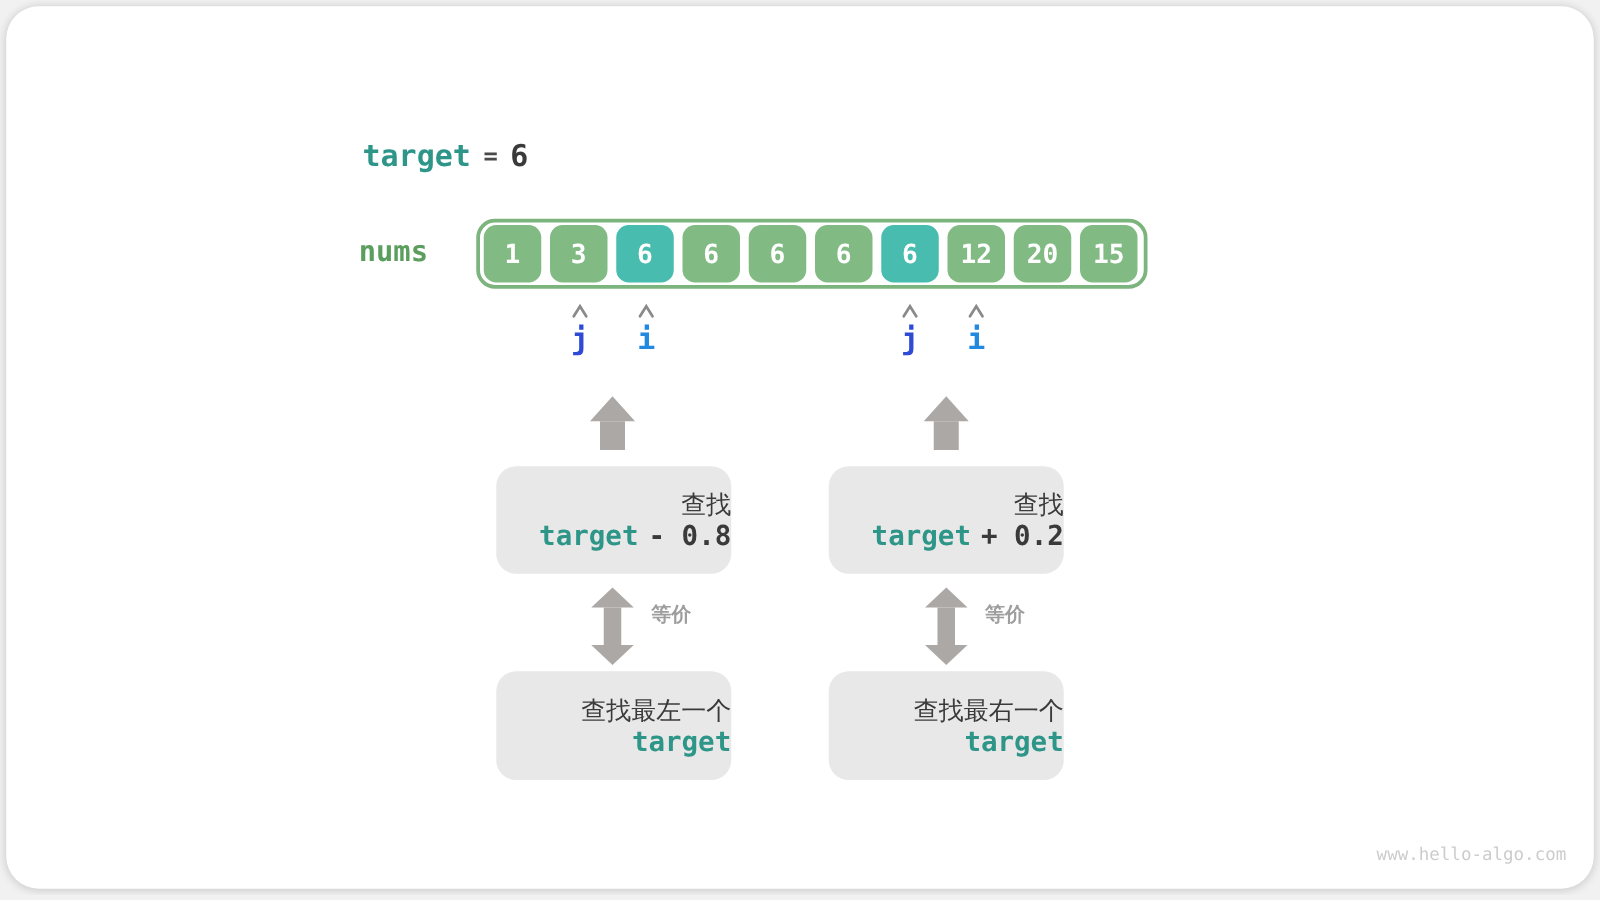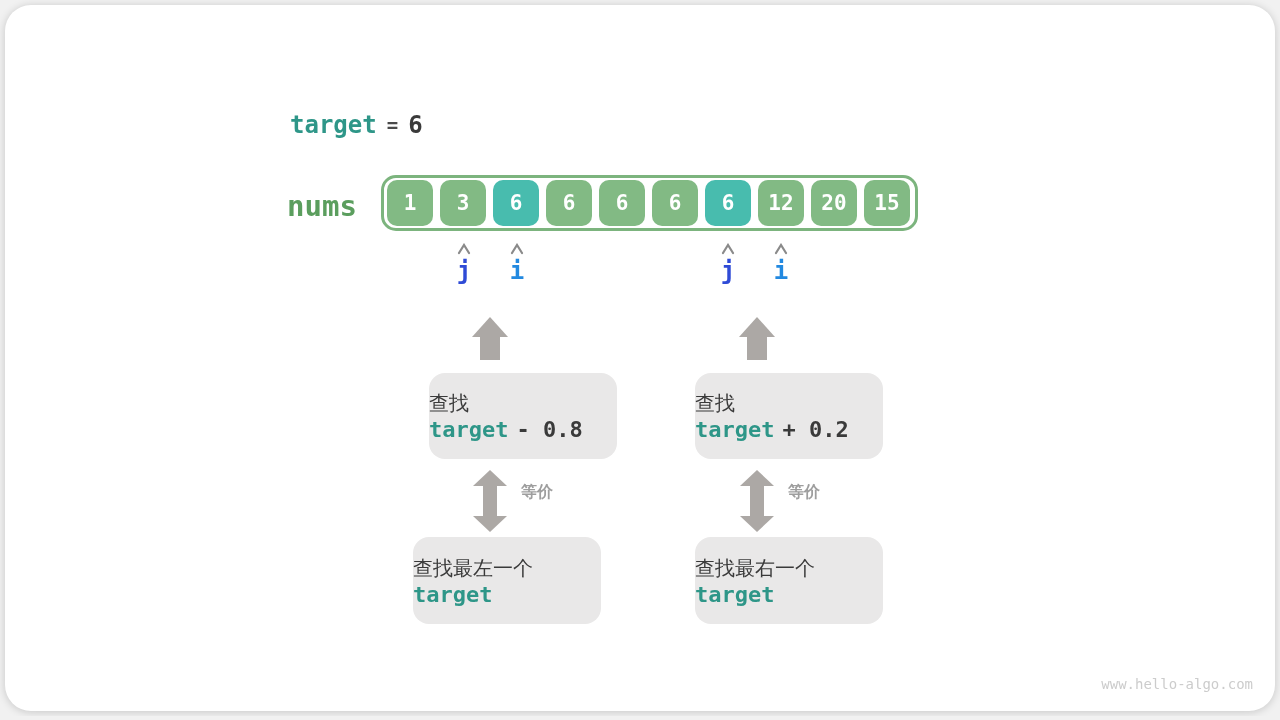--- a/index.html
+++ b/index.html
@@ -15,21 +15,21 @@
   .card { position:absolute; inset:5px; background:var(--card_bg); border-radius:26px;
           box-shadow:0 1px 8px rgba(0,0,0,0.18); }
   .mono { font-family:"DejaVu Sans Mono", "Liberation Mono", monospace; }
 
   .target-line { position:absolute; left:290px; top:111px; font-size:24px; font-weight:bold;
                  display:flex; align-items:center; gap:10px; }
   .target-kw { color:var(--teal_text); }
   .target-eq { color:#4a4a4a; font-size:19px; font-weight:600; }
   .target-val { color:var(--dark_text); }
 
-  .nums-label { position:absolute; left:287px; top:189px; font-size:29px; font-weight:bold;
+  .nums-label { position:absolute; left:287px; top:189px; font-size:23px; font-weight:bold;
                 color:var(--green_label); }
 
   .array { position:absolute; left:381px; top:175px; width:537px; height:56px;
            background:#fff; border:3px solid var(--green_border); border-radius:15px;
            padding:3px; display:flex; gap:7px; align-items:center; }
   .cell { width:46px; height:46px; border-radius:10px; background:var(--green_box);
           color:#fff; font-size:21px; font-weight:bold; display:flex; align-items:center;
           justify-content:center; font-family:"DejaVu Sans Mono","Liberation Mono",monospace; }
   .cell.hl { background:var(--teal_box); }
 
@@ -39,21 +39,21 @@
                   font-family:"DejaVu Sans Mono","Liberation Mono",monospace; }
   .pointer.p-j .lbl { color:var(--blue_j); }
   .pointer.p-i .lbl { color:var(--blue_i); }
 
   .up-arrow { position:absolute; top:317px; width:36px; }
   .up-arrow .head { width:0; height:0; border-left:18px solid transparent;
                     border-right:18px solid transparent; border-bottom:20px solid var(--arrow_gray); }
   .up-arrow .stem { width:20px; height:23px; background:var(--arrow_gray); margin:0 auto; }
 
   .gbox { position:absolute; width:188px; background:var(--box_gray); border-radius:16px;
-          display:flex; flex-direction:column; align-items:flex-start; justify-content:center; gap:0;margin-left:32px; }
+          display:flex; flex-direction:column; align-items:flex-end; justify-content:center; gap:0; }
   .gbox .cjk { font-size:20px; color:var(--dark_text); }
   .gbox .code-line { font-size:22px; font-weight:bold; display:flex; gap:8px;
                      font-family:"DejaVu Sans Mono","Liberation Mono",monospace; }
   .gbox .code-line .kw { color:var(--teal_text); }
   .gbox .code-line .op { color:var(--dark_text); }
   .search-box { top:373px; height:86px; }
   .result-box { top:537px; height:87px; }
 
   .dbl-arrow { position:absolute; top:470px; width:34px; height:62px;
                display:flex; flex-direction:column; align-items:center; }
@@ -153,21 +153,21 @@
       <div class="head-down"></div>
   </div>
   <div class="equiv-label" style="left:521px;">等价</div>
   <div class="dbl-arrow" style="left:740px;">
     <div class="head-up"></div>
       <div class="stem"></div>
       <div class="head-down"></div>
   </div>
   <div class="equiv-label" style="left:788px;">等价</div>
 
-  <div class="gbox result-box" style="left:381px;">
+  <div class="gbox result-box" style="left:397px;">
     <div class="cjk">查找最左一个</div>
     <div class="code-line">
       <span class="kw">target</span>
     </div>
   </div>
   <div class="gbox result-box" style="left:663px;">
     <div class="cjk">查找最右一个</div>
     <div class="code-line">
       <span class="kw">target</span>
     </div>

